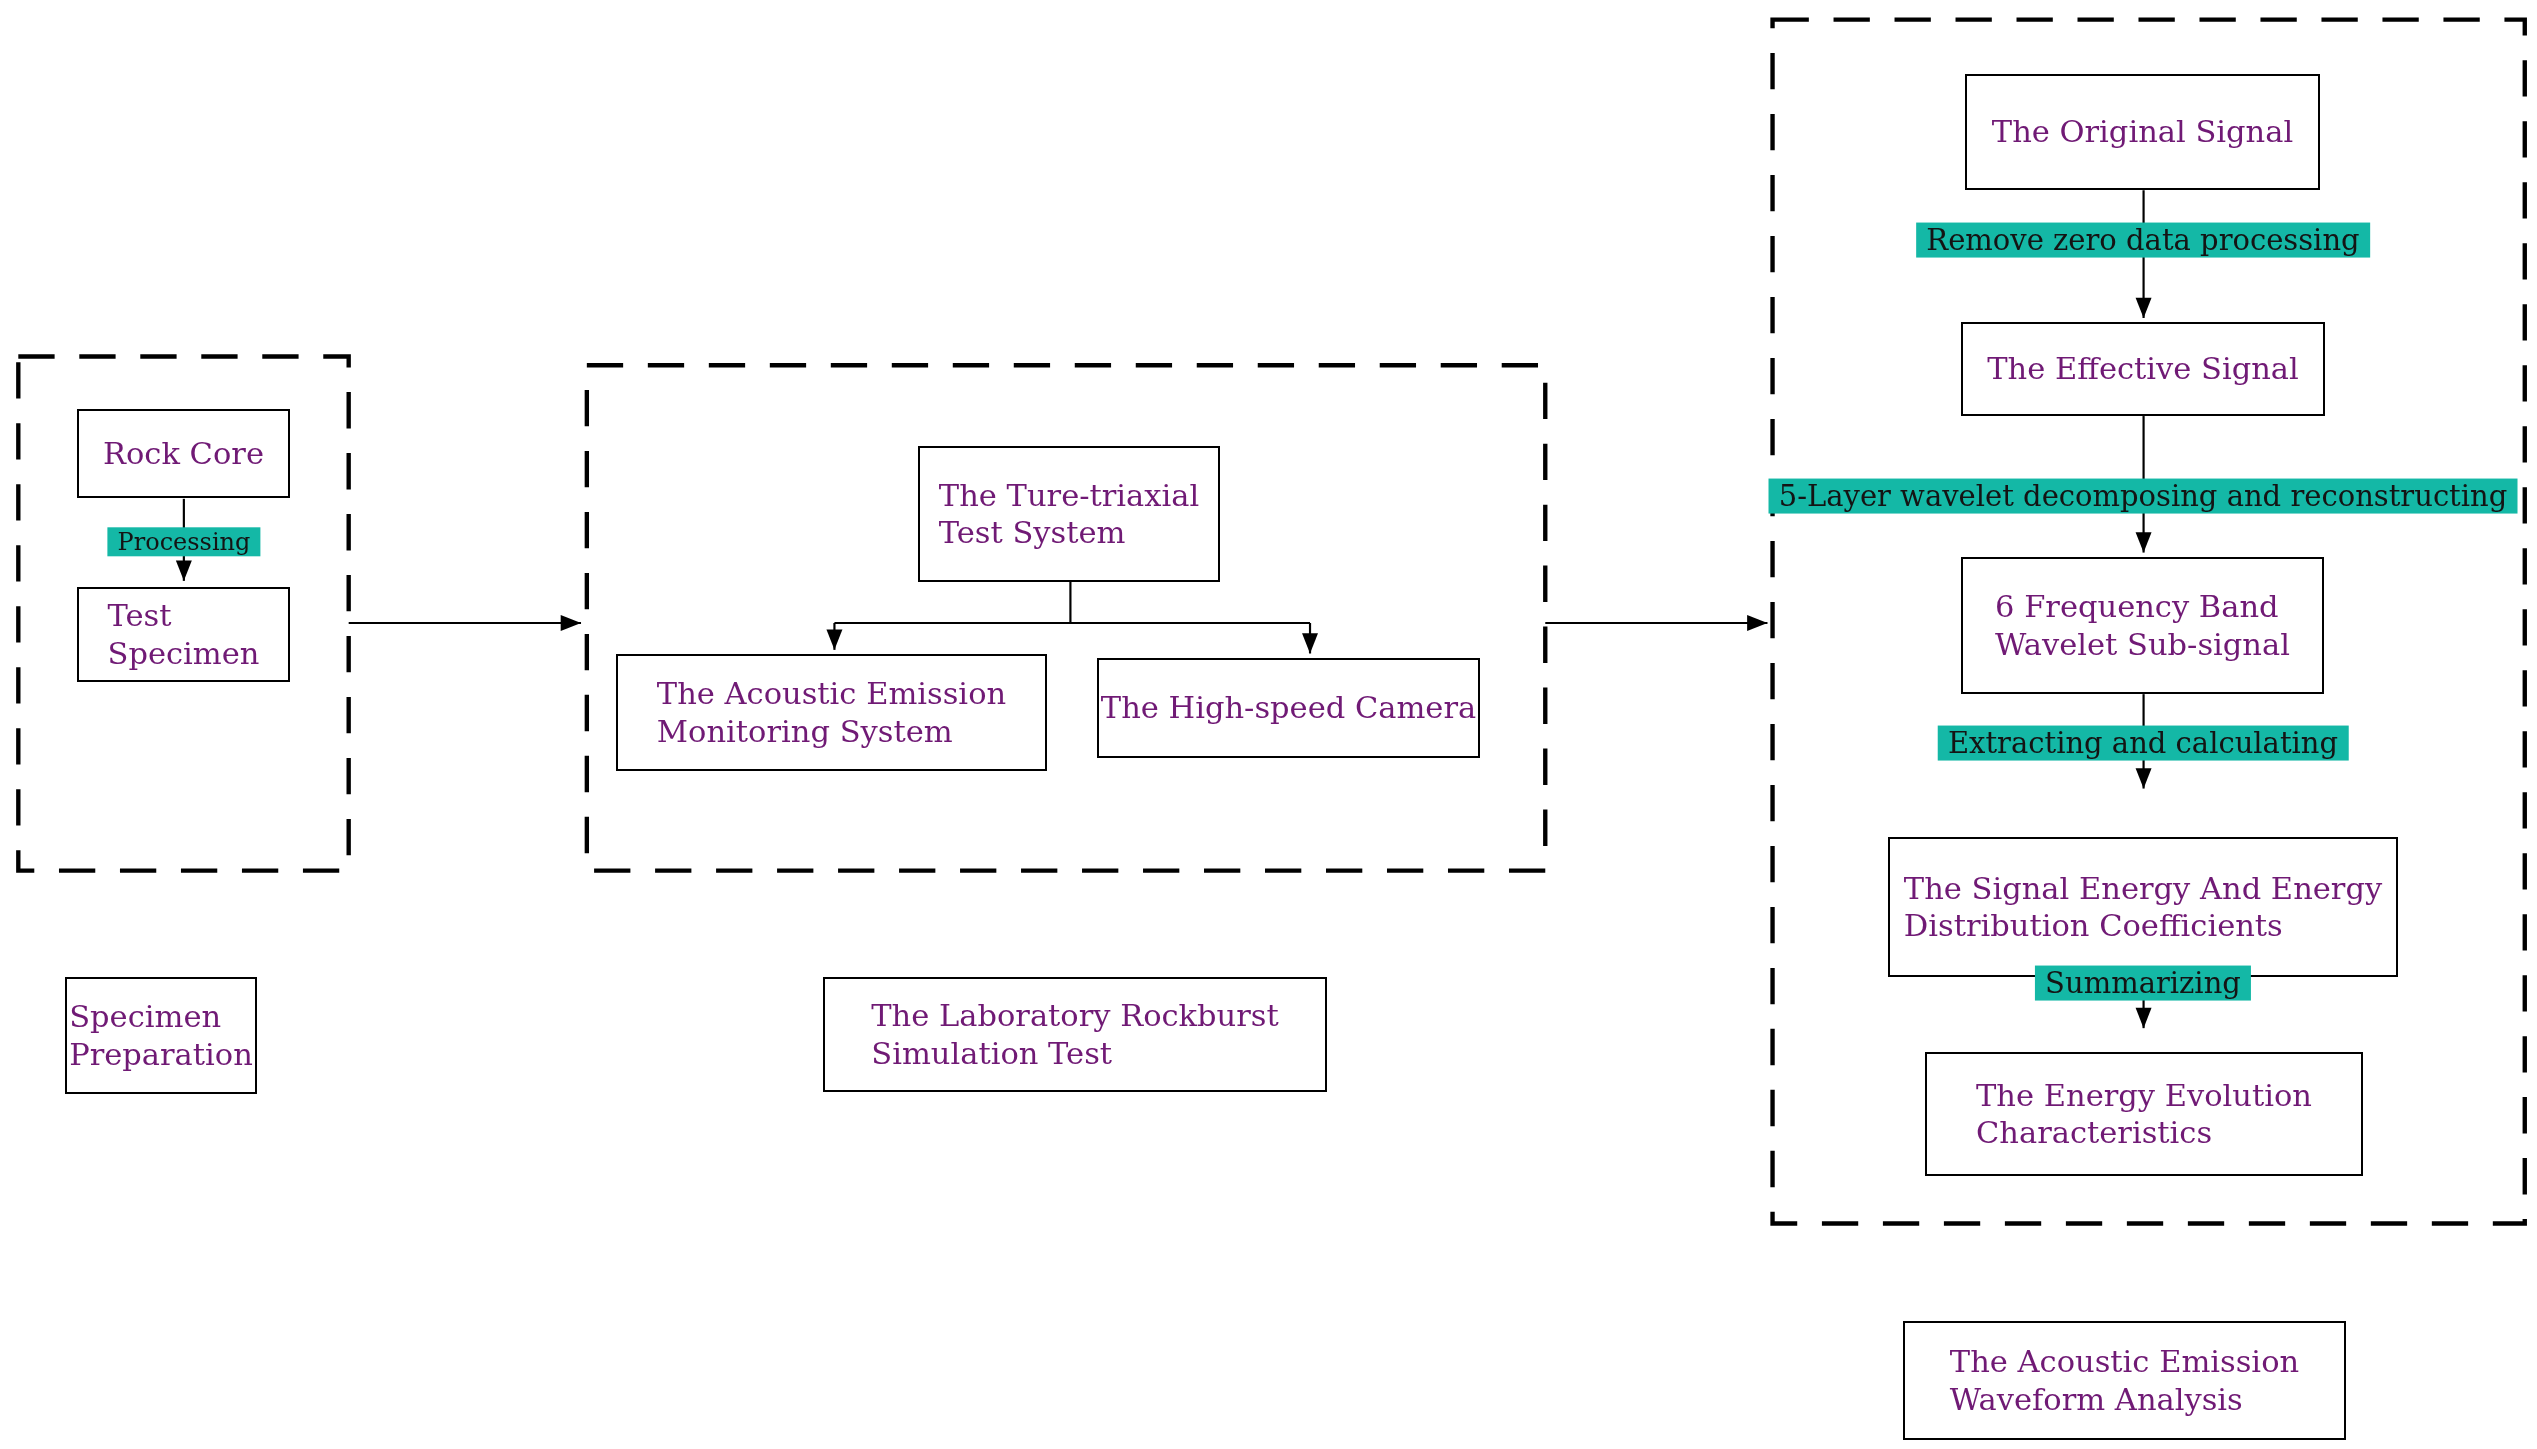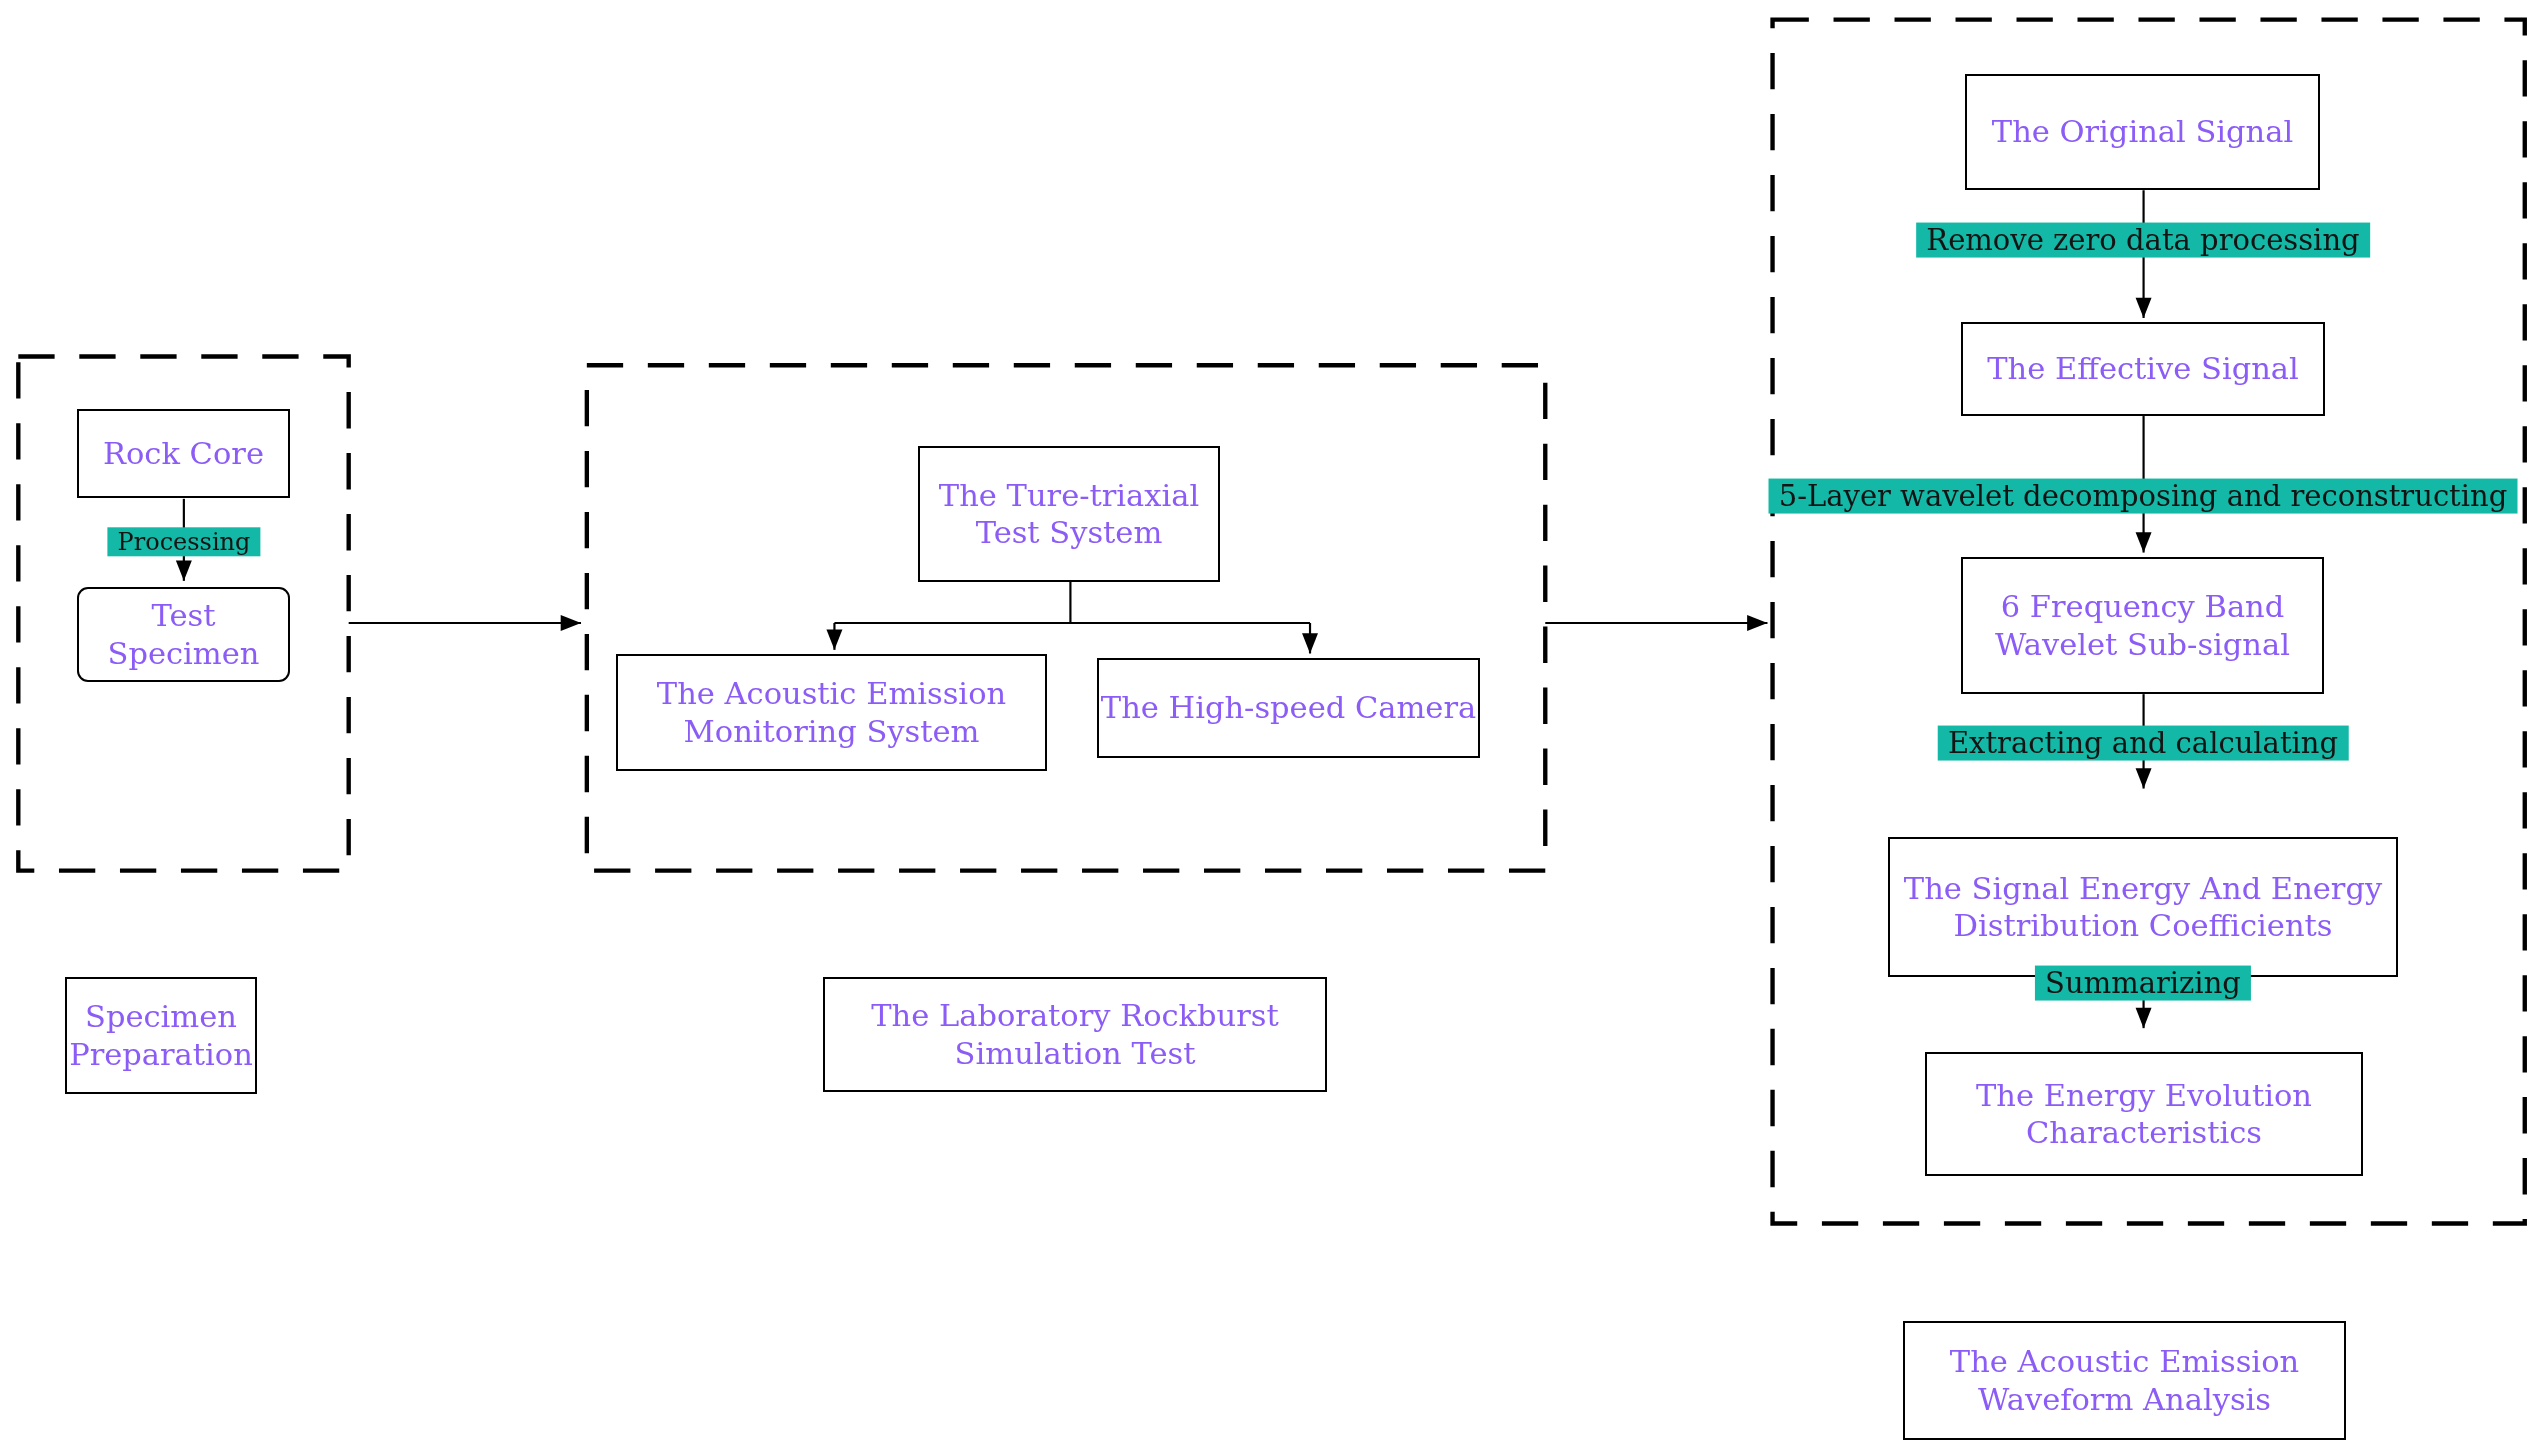--- a/index.html
+++ b/index.html
@@ -19,25 +19,25 @@
     position: absolute;
     left: 0; top: 0;
     width: 2538px;
     height: 1450px;
   }
   .node {
     position: absolute;
     box-sizing: border-box;
     border: 2.9px solid #000000;
     background: #ffffff;
-    color: #8b5cf6;
+    color: #701a75;
     display: flex;
     align-items: center;
     justify-content: center;
-    text-align: center;
+    text-align: left;
     font-size: 30.5px;
     line-height: 1.22;
     white-space: pre-line;
   }
   .edge-label {
     position: absolute;
     transform: translate(-50%, -50%);
     background: #14b8a6;
     color: #141414;
     font-size: 29px;
@@ -74,21 +74,21 @@
     <line x1="1804" y1="858" x2="1804" y2="900" stroke="#000000" stroke-width="3" marker-end="url(#arrow)"></line>
 
     <line x1="2952" y1="262" x2="2952" y2="438" stroke="#000000" stroke-width="3" marker-end="url(#arrow)"></line>
     <line x1="2952" y1="573" x2="2952" y2="761" stroke="#000000" stroke-width="3" marker-end="url(#arrow)"></line>
     <line x1="2952" y1="956" x2="2952" y2="1086" stroke="#000000" stroke-width="3" marker-end="url(#arrow)"></line>
     <line x1="2952" y1="1285" x2="2952" y2="1416" stroke="#000000" stroke-width="3" marker-end="url(#arrow)"></line>
   </svg>
 
   <div class="node" style="left:77px; top:409px; width:213px; height:89px;">Rock Core</div>
   <div class="edge-label" style="left:184px; top:542px; font-size:24px;">Processing</div>
-  <div class="node" style="left:77px; top:587px; width:213px; height:95px;border-radius:11px;">Test
+  <div class="node" style="left:77px; top:587px; width:213px; height:95px;">Test
 Specimen</div>
   <div class="node" style="left:65px; top:977px; width:192px; height:117px;">Specimen
 Preparation</div>
 
   <div class="node" style="left:918px; top:446px; width:302px; height:136px;">The Ture-triaxial
 Test System</div>
   <div class="node" style="left:616px; top:654px; width:431px; height:117px;">The Acoustic Emission
 Monitoring System</div>
   <div class="node" style="left:1097px; top:658px; width:383px; height:100px;">The High-speed Camera</div>
   <div class="node" style="left:823px; top:977px; width:504px; height:115px;">The Laboratory Rockburst

